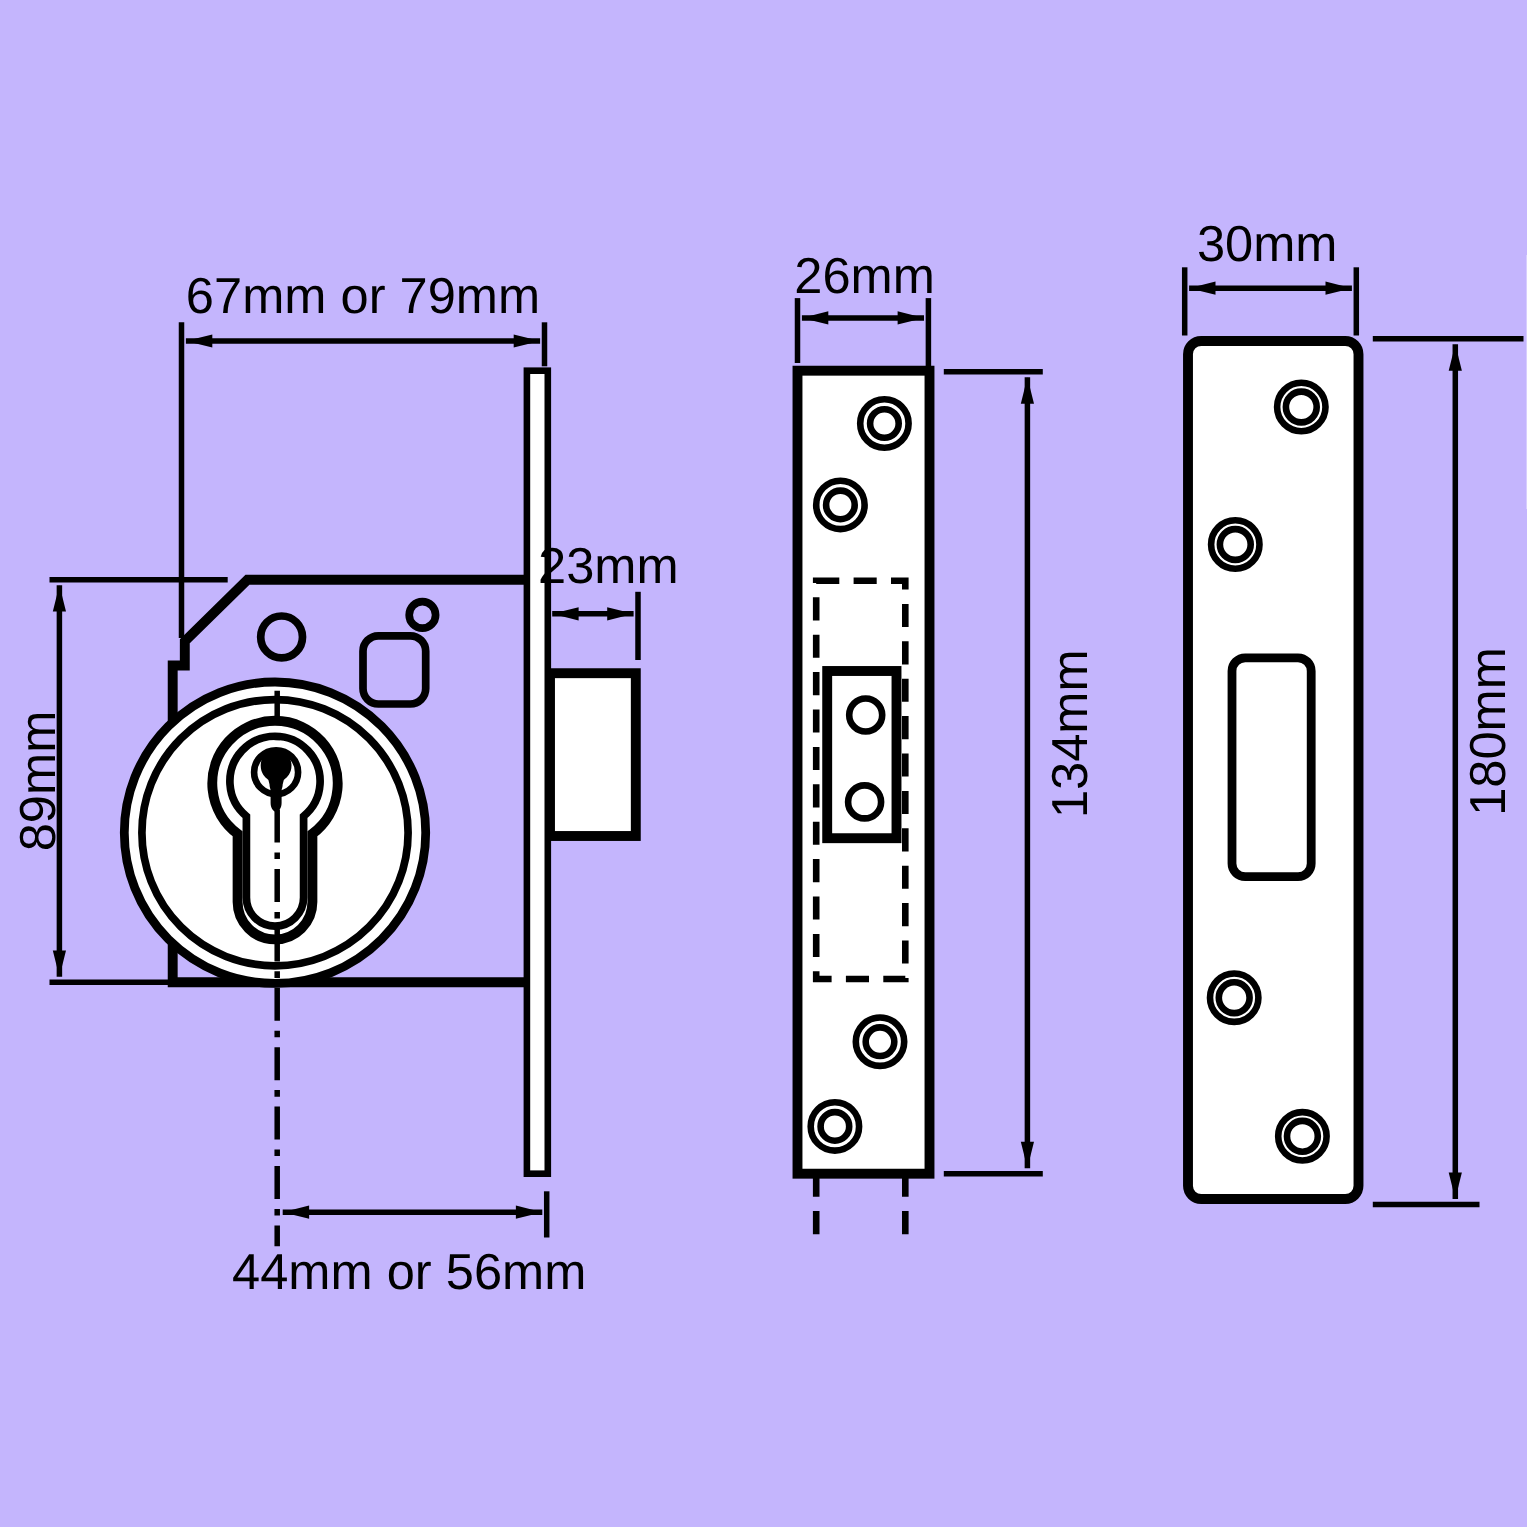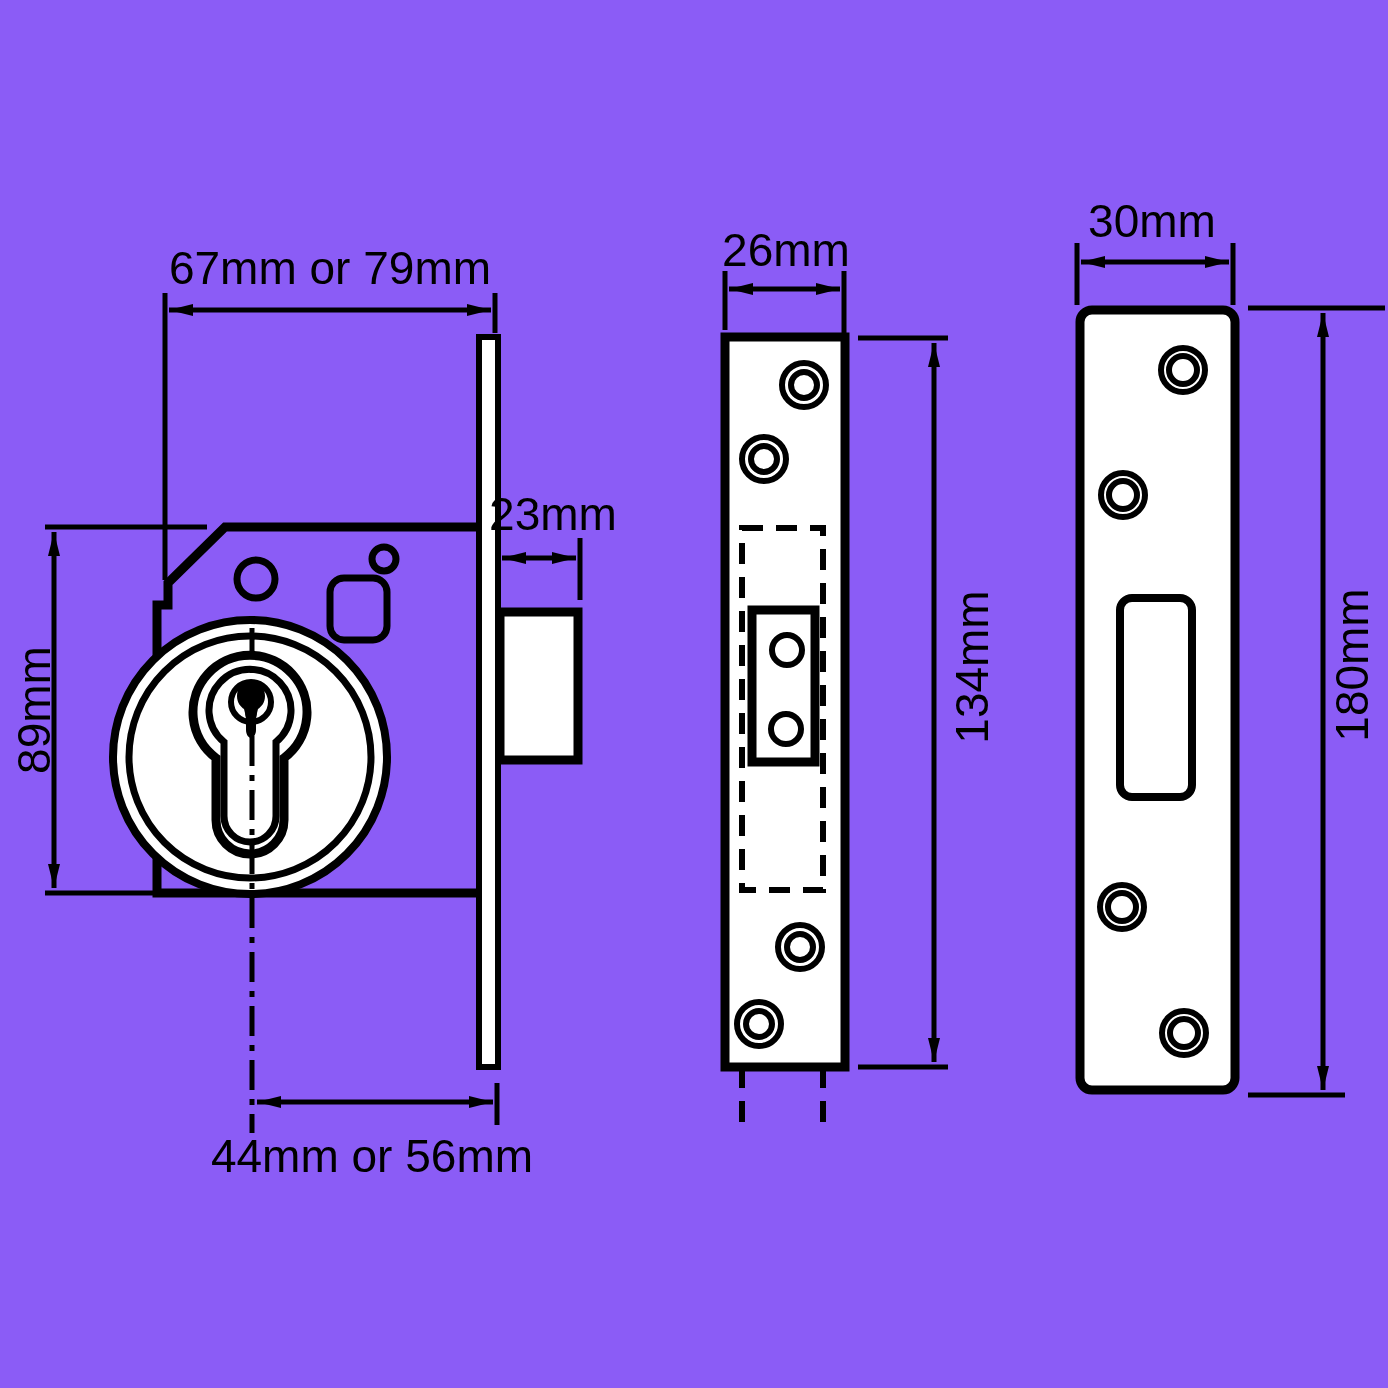--- a/index.html
+++ b/index.html
@@ -1,16 +1,16 @@
 <!DOCTYPE html>
 <html><head>
 <meta charset="utf-8">
 <style>
   html,body{margin:0;padding:0;background:#fff;}
-  .stage{width:1388px;height:1388px;background:#8b5cf6;position:relative;}
+  .stage{width:1388px;height:1388px;background:#c4b5fd;position:relative;}
   svg{display:block;}
   svg line, svg path, svg rect, svg circle{stroke:#000;fill:none;stroke-linecap:butt;}
   .s9{stroke-width:9}
   .s8{stroke-width:8}
   .s7{stroke-width:7}
   .s6{stroke-width:6}
   .s5{stroke-width:5}
   .wfill{fill:#fff}
   .kfill{fill:#000;stroke:none}
   .dash{stroke-dasharray:21 13}

